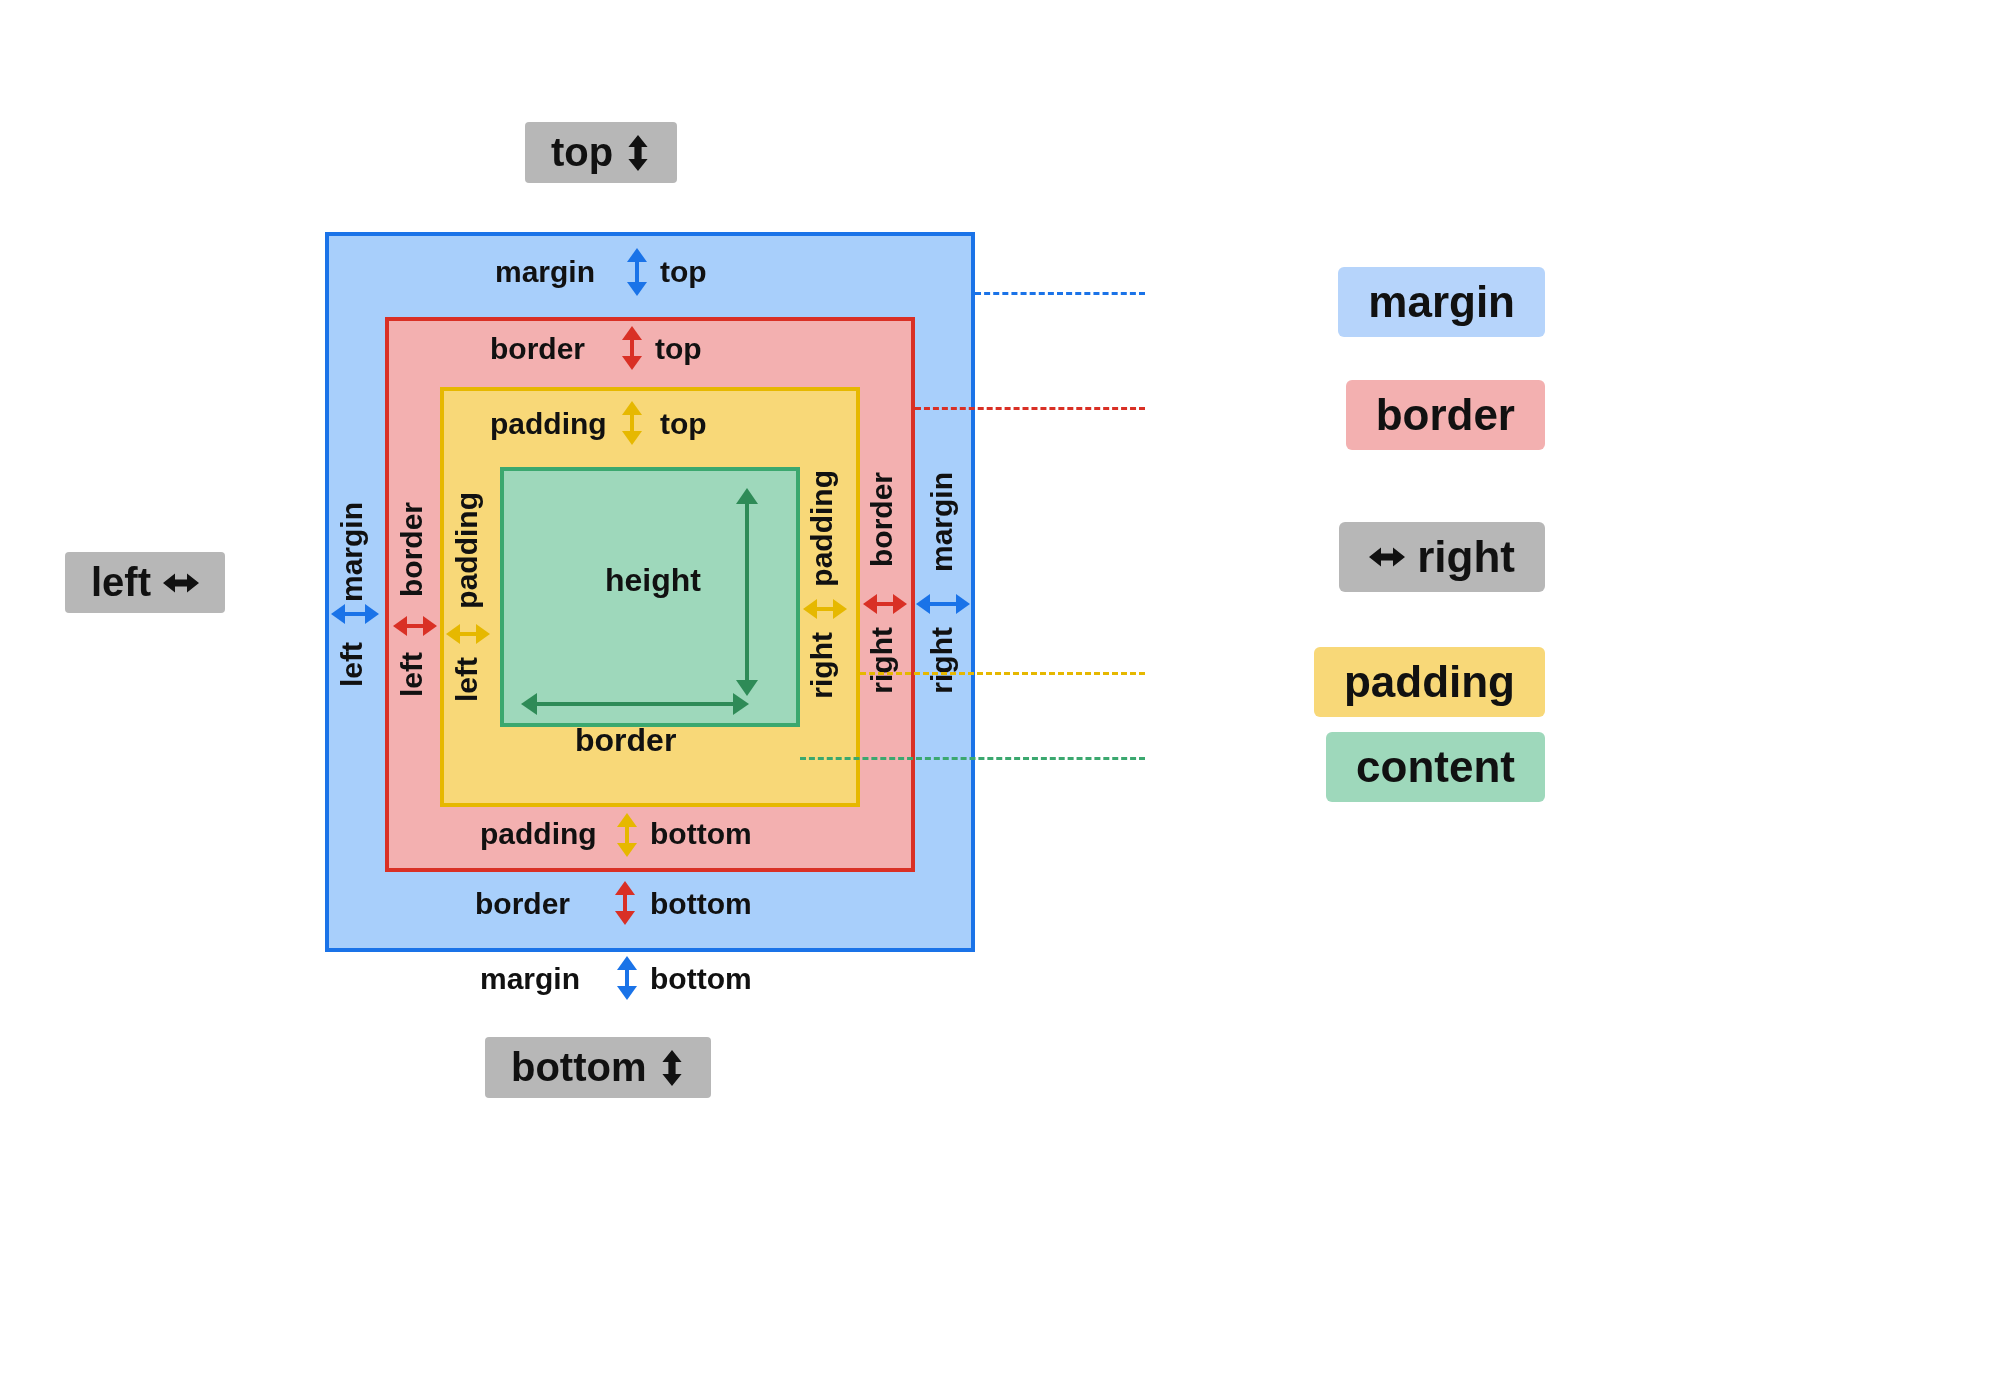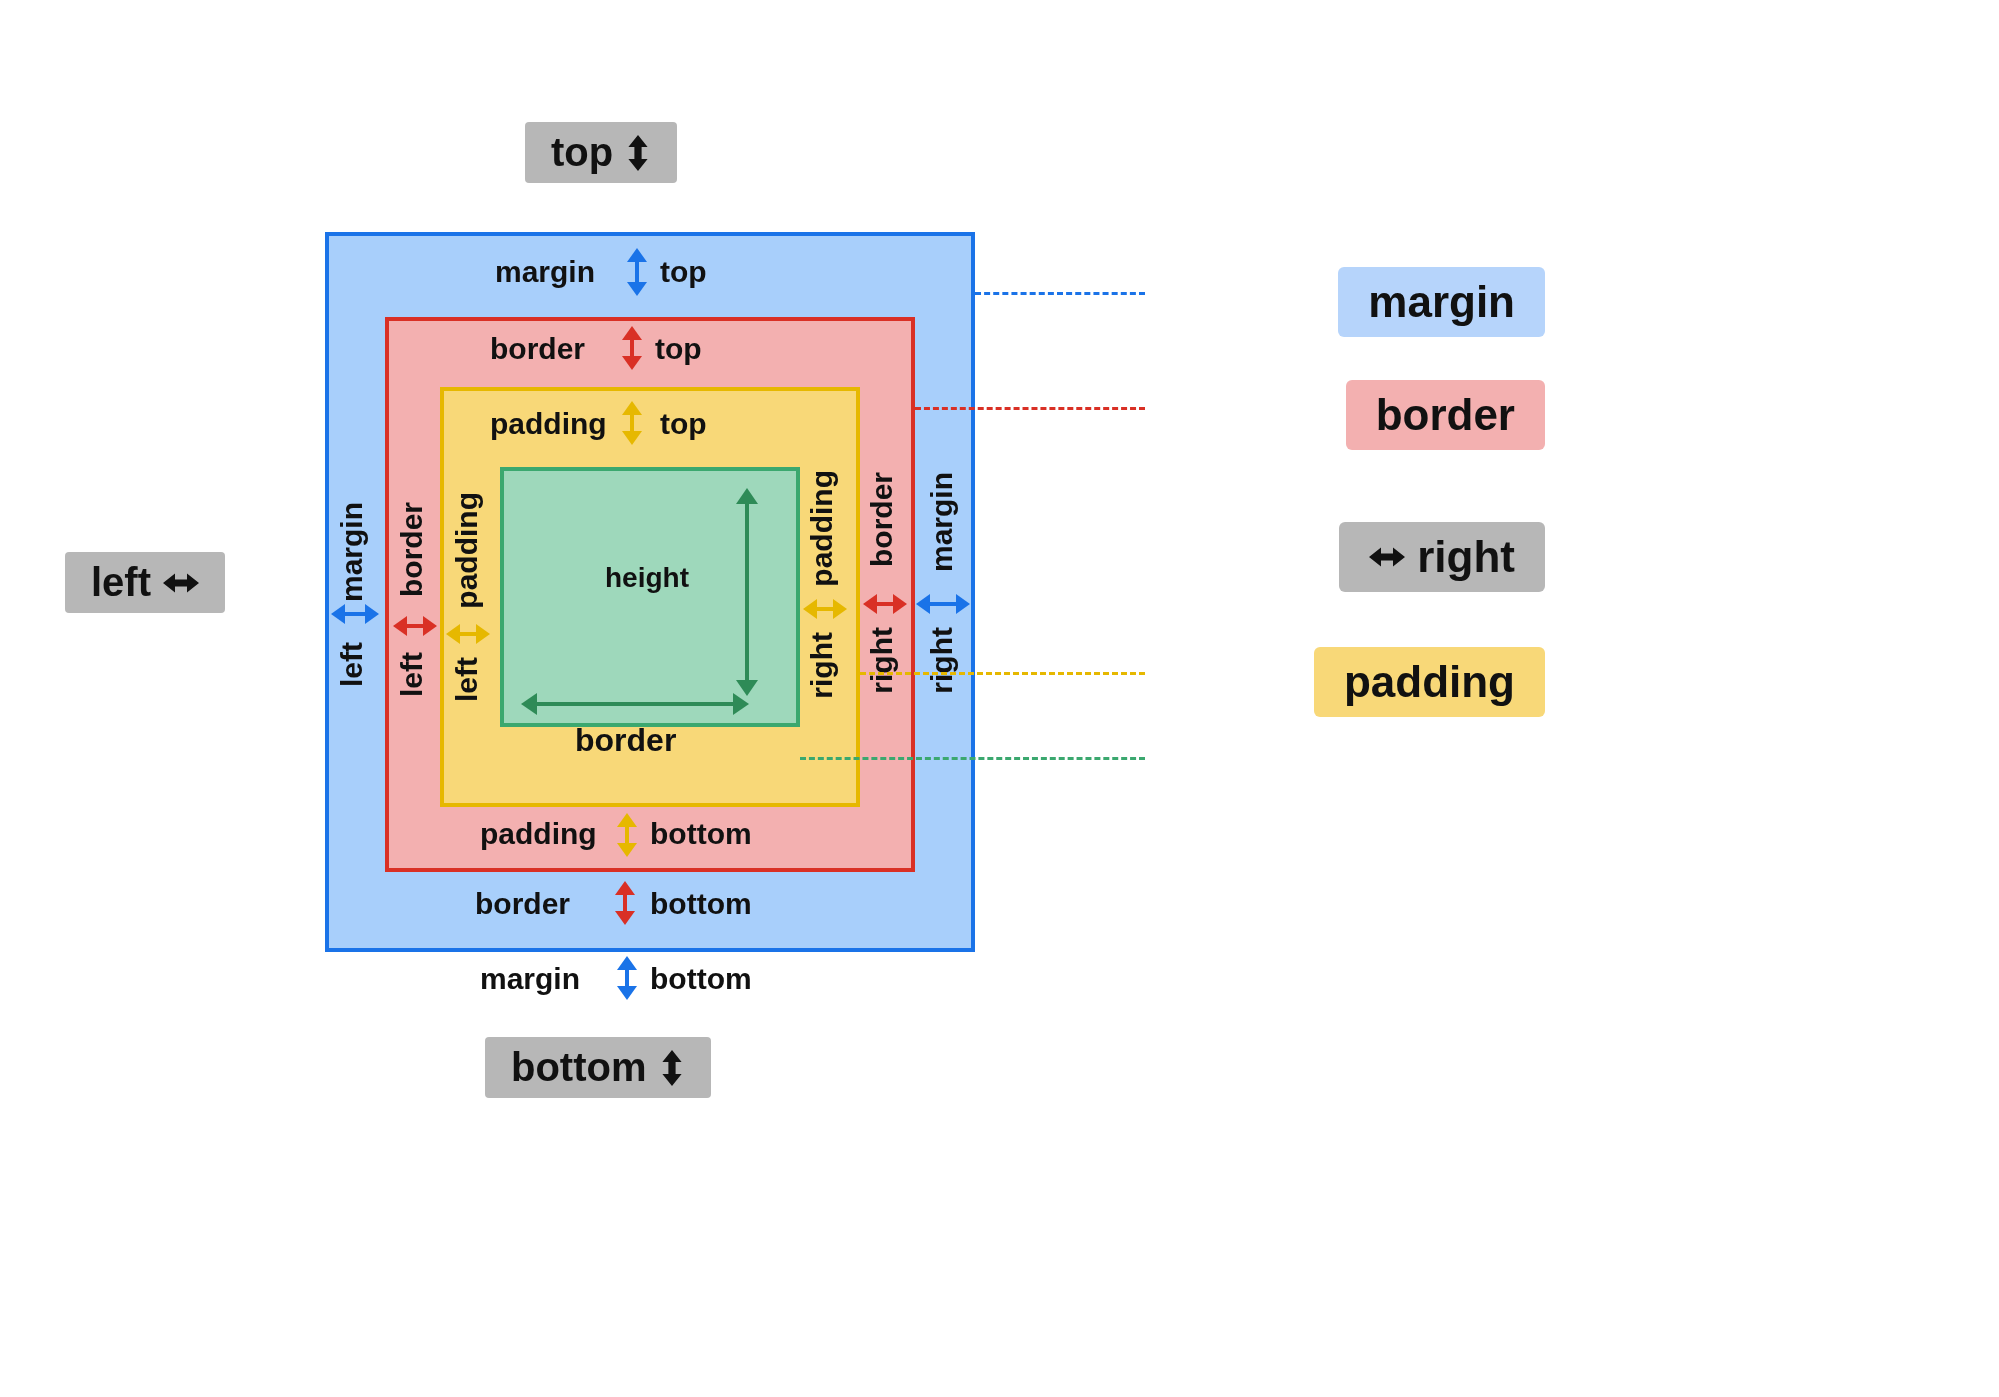--- a/index.html
+++ b/index.html
@@ -175,21 +175,21 @@
 
   <span class="lbl v" style="left:760px; top:400px;">border</span>
   <span class="arrh c-red" style="left:762px; top:530px; width:36px;"></span>
   <span class="lbl v" style="left:760px; top:555px;">right</span>
 
   <span class="lbl v" style="left:820px; top:400px;">margin</span>
   <span class="arrh c-blue" style="left:815px; top:530px; width:46px;"></span>
   <span class="lbl v" style="left:820px; top:555px;">right</span>
 
   <span class="inner-arrow-v" style="left:640px; top:420px; height:200px;"></span>
-  <span class="lbl" style="left:500px; top:490px; font-size:28px;">height</span>
+  <span class="lbl" style="left:500px; top:490px; font-size:32px;">height</span>
 
   <span class="inner-arrow-h" style="left:420px; top:630px; width:220px;"></span>
   <span class="lbl" style="left:470px; top:650px; font-size:32px;">border</span>
 
   <div class="dash" style="left:870px; top:220px; width:170px; border-color:#1a73e8;"></div>
   <div class="dash" style="left:810px; top:335px; width:230px; border-color:#d93025;"></div>
   <div class="dash" style="left:755px; top:600px; width:285px; border-color:#e6b800;"></div>
   <div class="dash" style="left:695px; top:685px; width:345px; border-color:#3ba86f;"></div>
 
   <div class="pill legend margin-l">
@@ -200,14 +200,17 @@
     </div>
   <div class="pill legend right-l">
     <svg class="lrr" viewBox="0 0 30 20">
         <path d="M0 10 L10 2 V7 H20 V2 L30 10 L20 18 V13 H10 V18 Z" fill="#111"></path>
       </svg>
     <span>right</span>
   </div>
   <div class="pill legend padding-l">
       <span>padding</span>
     </div>
+  <div class="pill legend content-l">
+      <span>content</span>
+    </div>
 
 </div>
 
 </body></html>

